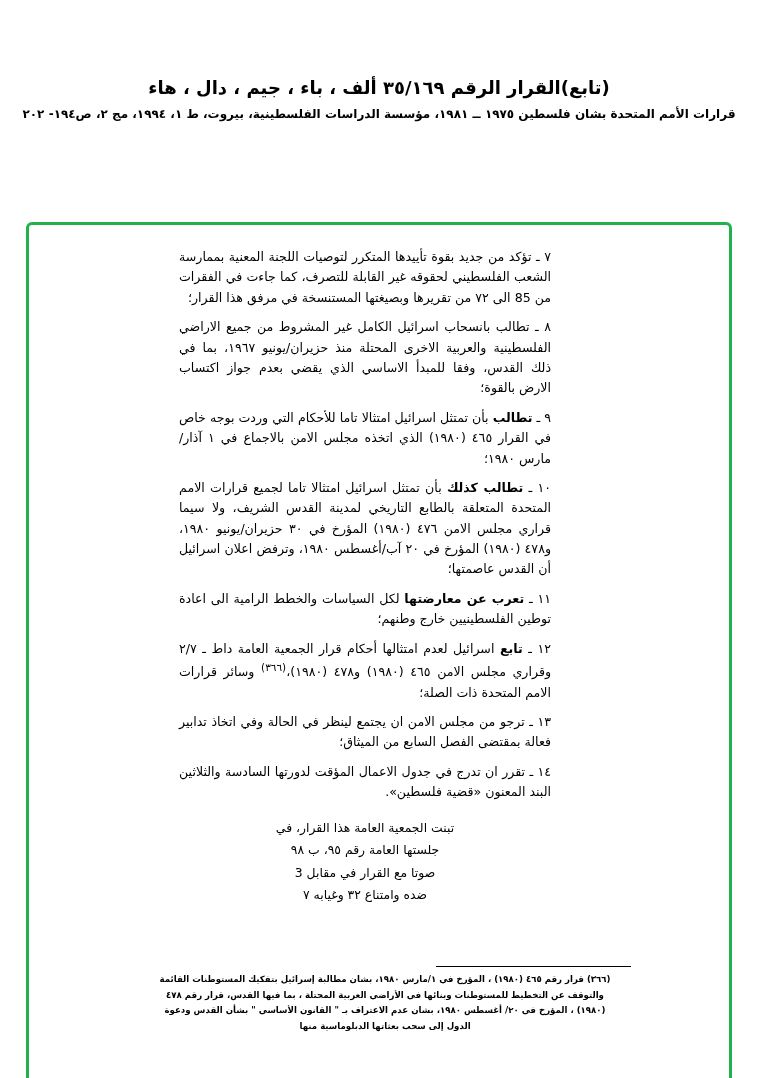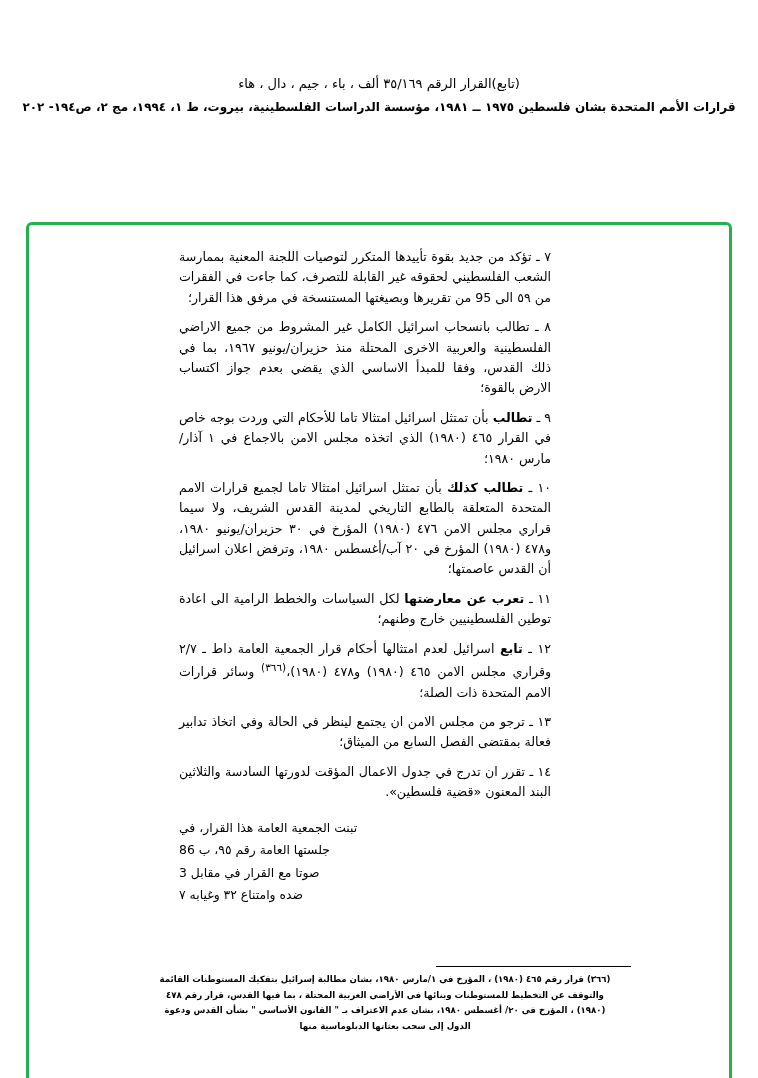--- a/index.html
+++ b/index.html
@@ -20,22 +20,22 @@
     height: 1078px;
     box-sizing: border-box;
     padding: 0;
     position: relative;
   }
   .header-block {
     text-align: center;
     margin-top: 74px;
   }
   .header-title {
-    font-size: 13px;
-    font-weight: normal;
+    font-size: 18px;
+    font-weight: bold;
     letter-spacing: 0px;
     line-height: 1.5;
     direction: rtl;
   }
   .header-sub {
     font-size: 12px;
     font-weight: bold;
     margin-top: 6px;
     direction: rtl;
   }
@@ -63,21 +63,21 @@
     line-height: 1.62;
     text-align: justify;
     text-justify: inter-word;
   }
   p.para b {
     font-weight: bold;
   }
   .closing {
     margin-top: 16px;
     direction: rtl;
-    text-align: left;
+    text-align: center;
   }
   .closing p {
     margin: 0 0 4px 0;
     font-size: 12.4px;
     line-height: 1.5;
   }
   .footnotes {
     position: absolute;
     left: 40px;
     right: 28px;
@@ -106,32 +106,32 @@
 <div class="page">
 
   <div class="header-block">
     <div class="header-title">(تابع)القرار الرقم ٣٥/١٦٩ ألف ، باء ، جيم ، دال ، هاء</div>
     <div class="header-sub">قرارات الأمم المتحدة بشان فلسطين ١٩٧٥ ــ ١٩٨١، مؤسسة الدراسات الفلسطينية، بيروت، ط ١، ١٩٩٤، مج ٢، ص١٩٤- ٢٠٢</div>
   </div>
 
   <div class="frame" style="border-color: rgb(34, 177, 76);">
 
     <div class="content">
-      <p class="para">٧ ـ تؤكد من جديد بقوة تأييدها المتكرر لتوصيات اللجنة المعنية بممارسة الشعب الفلسطيني لحقوقه غير القابلة للتصرف، كما جاءت في الفقرات من ٥٩ الى 95 من تقريرها وبصيغتها المستنسخة في مرفق هذا القرار؛</p>
+      <p class="para">٧ ـ تؤكد من جديد بقوة تأييدها المتكرر لتوصيات اللجنة المعنية بممارسة الشعب الفلسطيني لحقوقه غير القابلة للتصرف، كما جاءت في الفقرات من 85 الى ٧٢ من تقريرها وبصيغتها المستنسخة في مرفق هذا القرار؛</p>
       <p class="para">٨ ـ تطالب بانسحاب اسرائيل الكامل غير المشروط من جميع الاراضي الفلسطينية والعربية الاخرى المحتلة منذ حزيران/يونيو ١٩٦٧، بما في ذلك القدس، وفقا للمبدأ الاساسي الذي يقضي بعدم جواز اكتساب الارض بالقوة؛</p>
       <p class="para">٩ ـ <b>تطالب</b> بأن تمتثل اسرائيل امتثالا تاما للأحكام التي وردت بوجه خاص في القرار ٤٦٥ (١٩٨٠) الذي اتخذه مجلس الامن بالاجماع في ١ آذار/مارس ١٩٨٠؛</p>
       <p class="para">١٠ ـ <b>تطالب كذلك</b> بأن تمتثل اسرائيل امتثالا تاما لجميع قرارات الامم المتحدة المتعلقة بالطابع التاريخي لمدينة القدس الشريف، ولا سيما قراري مجلس الامن ٤٧٦ (١٩٨٠) المؤرخ في ٣٠ حزيران/يونيو ١٩٨٠، و٤٧٨ (١٩٨٠) المؤرخ في ٢٠ آب/أغسطس ١٩٨٠، وترفض اعلان اسرائيل أن القدس عاصمتها؛</p>
       <p class="para">١١ ـ <b>تعرب عن معارضتها</b> لكل السياسات والخطط الرامية الى اعادة توطين الفلسطينيين خارج وطنهم؛</p>
       <p class="para">١٢ ـ <b>تابع</b> اسرائيل لعدم امتثالها أحكام قرار الجمعية العامة داط ـ ٢/٧ وقراري مجلس الامن ٤٦٥ (١٩٨٠) و٤٧٨ (١٩٨٠)،<sup>(٣٦٦)</sup> وسائر قرارات الامم المتحدة ذات الصلة؛</p>
       <p class="para">١٣ ـ ترجو من مجلس الامن ان يجتمع لينظر في الحالة وفي اتخاذ تدابير فعالة بمقتضى الفصل السابع من الميثاق؛</p>
       <p class="para">١٤ ـ تقرر ان تدرج في جدول الاعمال المؤقت لدورتها السادسة والثلاثين البند المعنون «قضية فلسطين».</p>
 
       <div class="closing">
         <p>تبنت الجمعية العامة هذا القرار، في</p>
-        <p>جلستها العامة رقم ٩٥، ب 86</p>
+        <p>جلستها العامة رقم ٩٥، ب ٩٨</p>
         <p>صوتا مع القرار في مقابل 3</p>
         <p>ضده وامتناع ٣٢ وغيابه ٧</p>
       </div>
     </div>
 
     <div class="footnotes">
       <div class="fn-rule"></div>
       <p>(٣٦٦) قرار رقم ٤٦٥ (١٩٨٠) ، المؤرخ في ١/مارس ١٩٨٠، بشان مطالبة إسرائيل بتفكيك المستوطنات القائمة</p>
       <p>والتوقف عن التخطيط للمستوطنات وبنائها في الأراضي العربية المحتلة ، بما فيها القدس، قرار رقم ٤٧٨</p>
       <p>(١٩٨٠) ، المؤرخ في ٢٠/ أغسطس ١٩٨٠، بشان عدم الاعتراف بـ " القانون الأساسي " بشأن القدس ودعوة</p>

